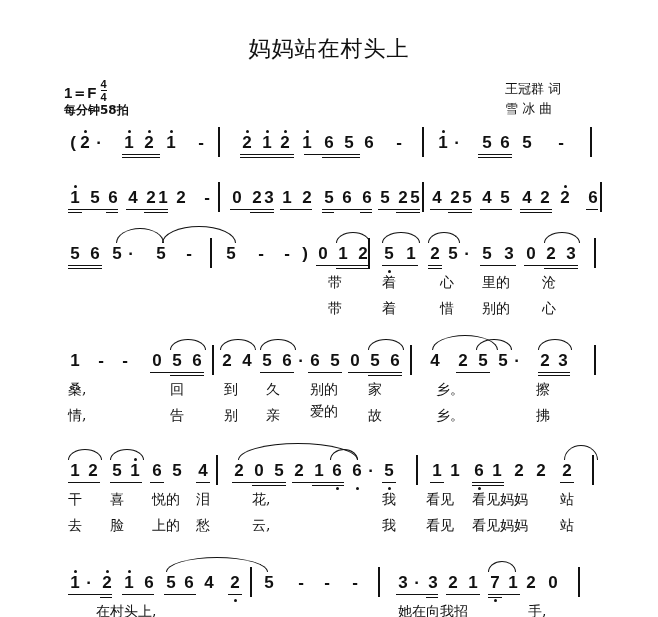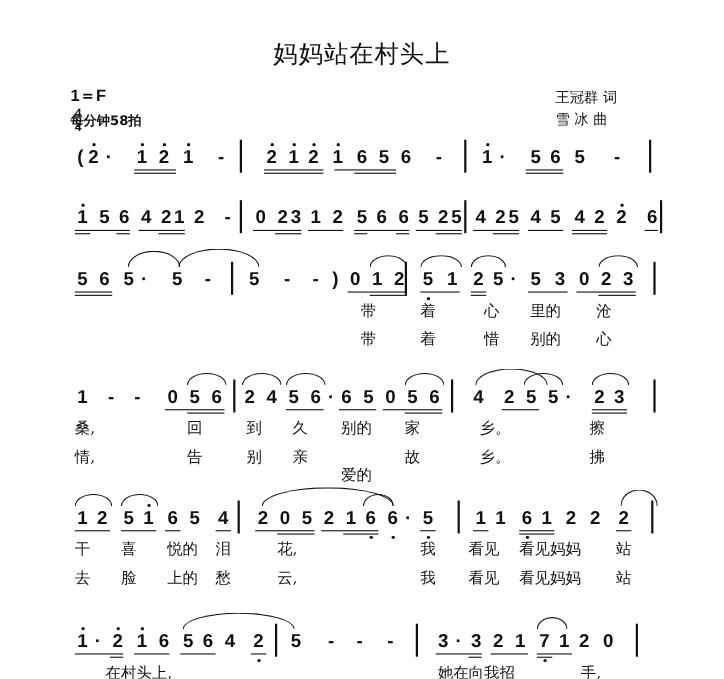--- a/index.html
+++ b/index.html
@@ -1,18 +1,18 @@
 <!DOCTYPE html>
 <html><head>
 <meta charset="utf-8">
 <style>
   html,body{margin:0;padding:0;background:#ffffff;}
   body{width:658px;height:617px;position:relative;overflow:hidden;font-family:"DejaVu Sans",sans-serif;color:#111;}
   .title{position:absolute;left:0;width:658px;top:34px;text-align:center;font-family:"DejaVu Serif",serif;font-size:22px;letter-spacing:1px;}
-  .key{position:absolute;left:64px;top:78px;font-family:"Liberation Sans",sans-serif;font-weight:bold;font-size:15px;display:flex;align-items:flex-start;flex-direction:column;}
+  .key{position:absolute;left:64px;top:78px;font-family:"Liberation Sans",sans-serif;font-weight:bold;font-size:15px;display:flex;align-items:flex-end;}
   .ts{display:inline-flex;flex-direction:column;align-items:center;font-size:11px;line-height:12px;margin-left:4px;}
   .ts .top{border-bottom:1px solid #111;}
   .tempo{position:absolute;left:64px;top:102px;font-size:12px;font-weight:bold;}
   .credit{position:absolute;left:505px;font-size:13px;font-family:"DejaVu Serif",serif;}
   .row{position:absolute;left:66px;height:22px;width:520px;}
   .tok{position:absolute;top:0;font-family:"Liberation Sans",sans-serif;font-weight:bold;font-size:17px;line-height:20px;text-align:center;width:14px;}
   .dot-above::before{content:"";position:absolute;left:6px;top:-3px;width:3px;height:3px;border-radius:50%;background:#111;}
   .dot-below::after{content:"";position:absolute;left:6px;bottom:-9px;width:3px;height:3px;border-radius:50%;background:#111;}
   .ul1{position:absolute;height:1px;background:#111;}
   .bar{position:absolute;width:1.5px;background:#111;}
@@ -224,21 +224,21 @@
       <span class="lyric" style="left: 158px; top: 30px;">到</span>
       <span class="lyric" style="left: 200px; top: 30px;">久</span>
       <span class="lyric" style="left: 244px; top: 30px;">别的</span>
       <span class="lyric" style="left: 302px; top: 30px;">家</span>
       <span class="lyric" style="left: 370px; top: 30px;">乡。</span>
       <span class="lyric" style="left: 470px; top: 30px;">擦</span>
       <span class="lyric" style="left: 2px; top: 56px;">情,</span>
       <span class="lyric" style="left: 104px; top: 56px;">告</span>
       <span class="lyric" style="left: 158px; top: 56px;">别</span>
       <span class="lyric" style="left: 200px; top: 56px;">亲</span>
-      <span class="lyric" style="left: 244px; top: 72px;">爱的</span>
+      <span class="lyric" style="left: 244px; top: 52px;">爱的</span>
       <span class="lyric" style="left: 302px; top: 56px;">故</span>
       <span class="lyric" style="left: 370px; top: 56px;">乡。</span>
       <span class="lyric" style="left: 470px; top: 56px;">拂</span>
     </div>
     <div class="row" style="top: 461px;">
       <span class="tok" style="left: 2px;">1</span>
       <span class="tok" style="left: 20px;">2</span>
       <span class="tok" style="left: 44px;">5</span>
       <span class="tok dot-above" style="left: 62px;">1</span>
       <span class="tok" style="left: 84px;">6</span>

